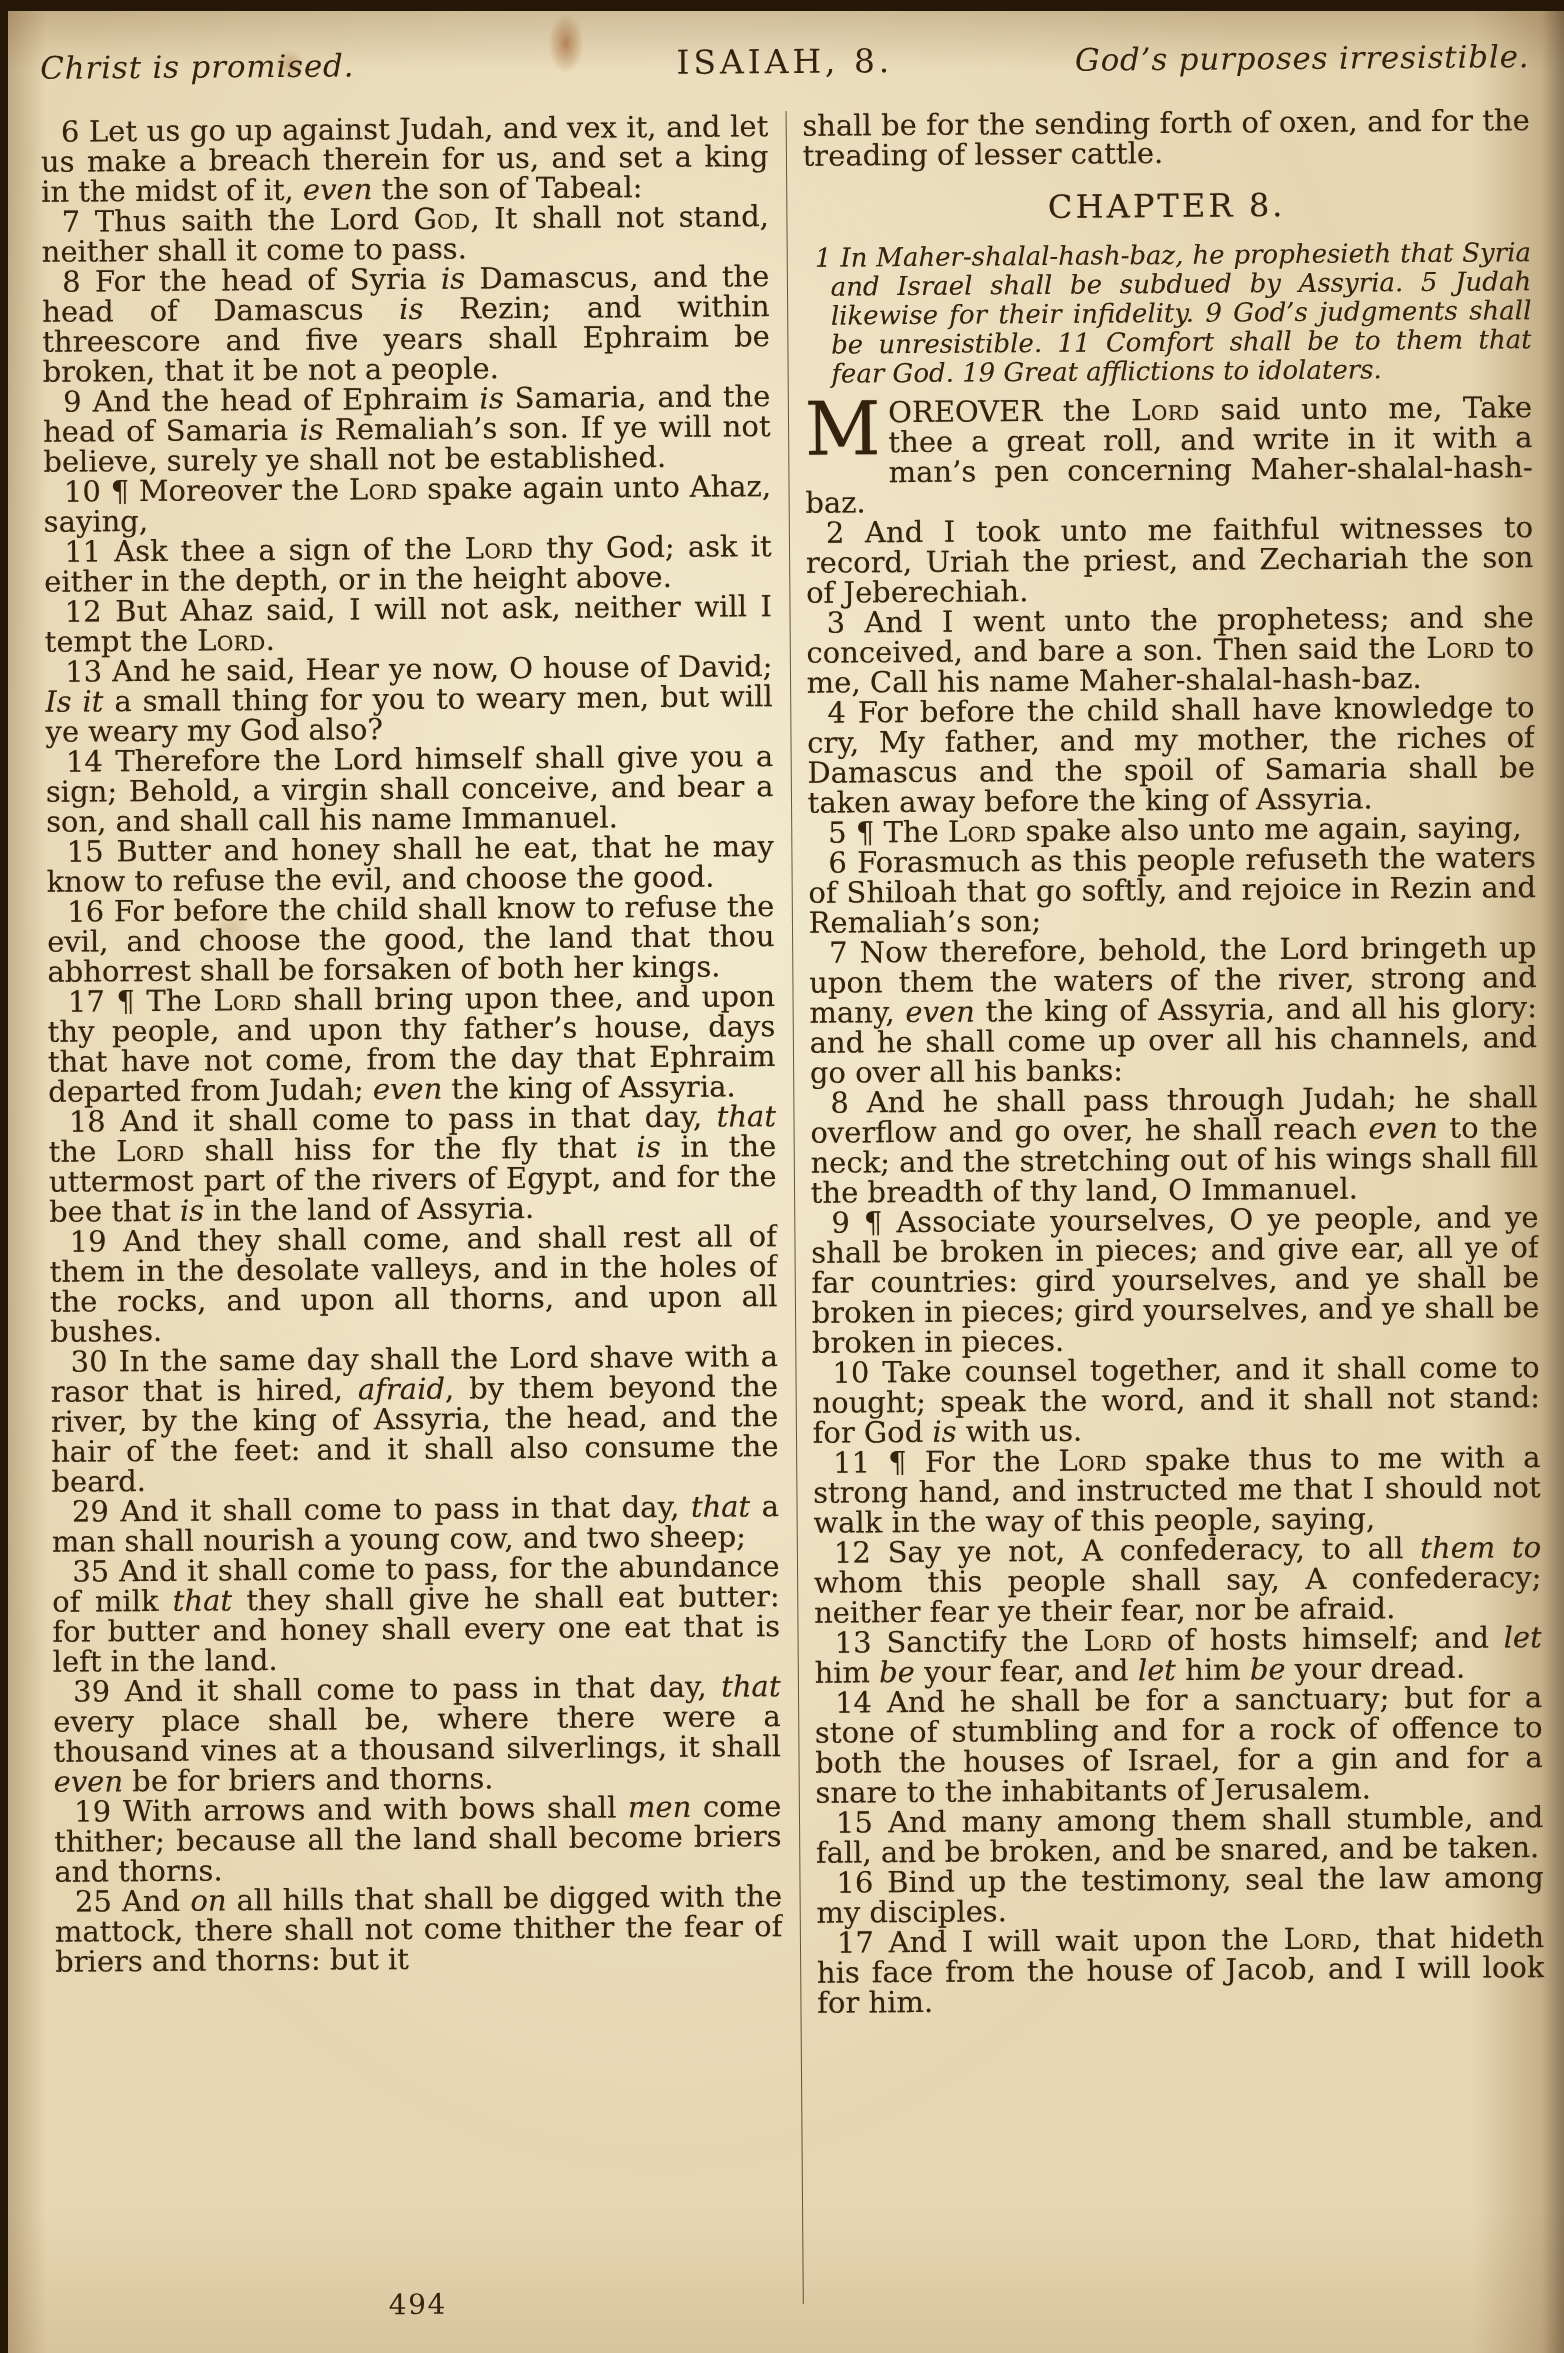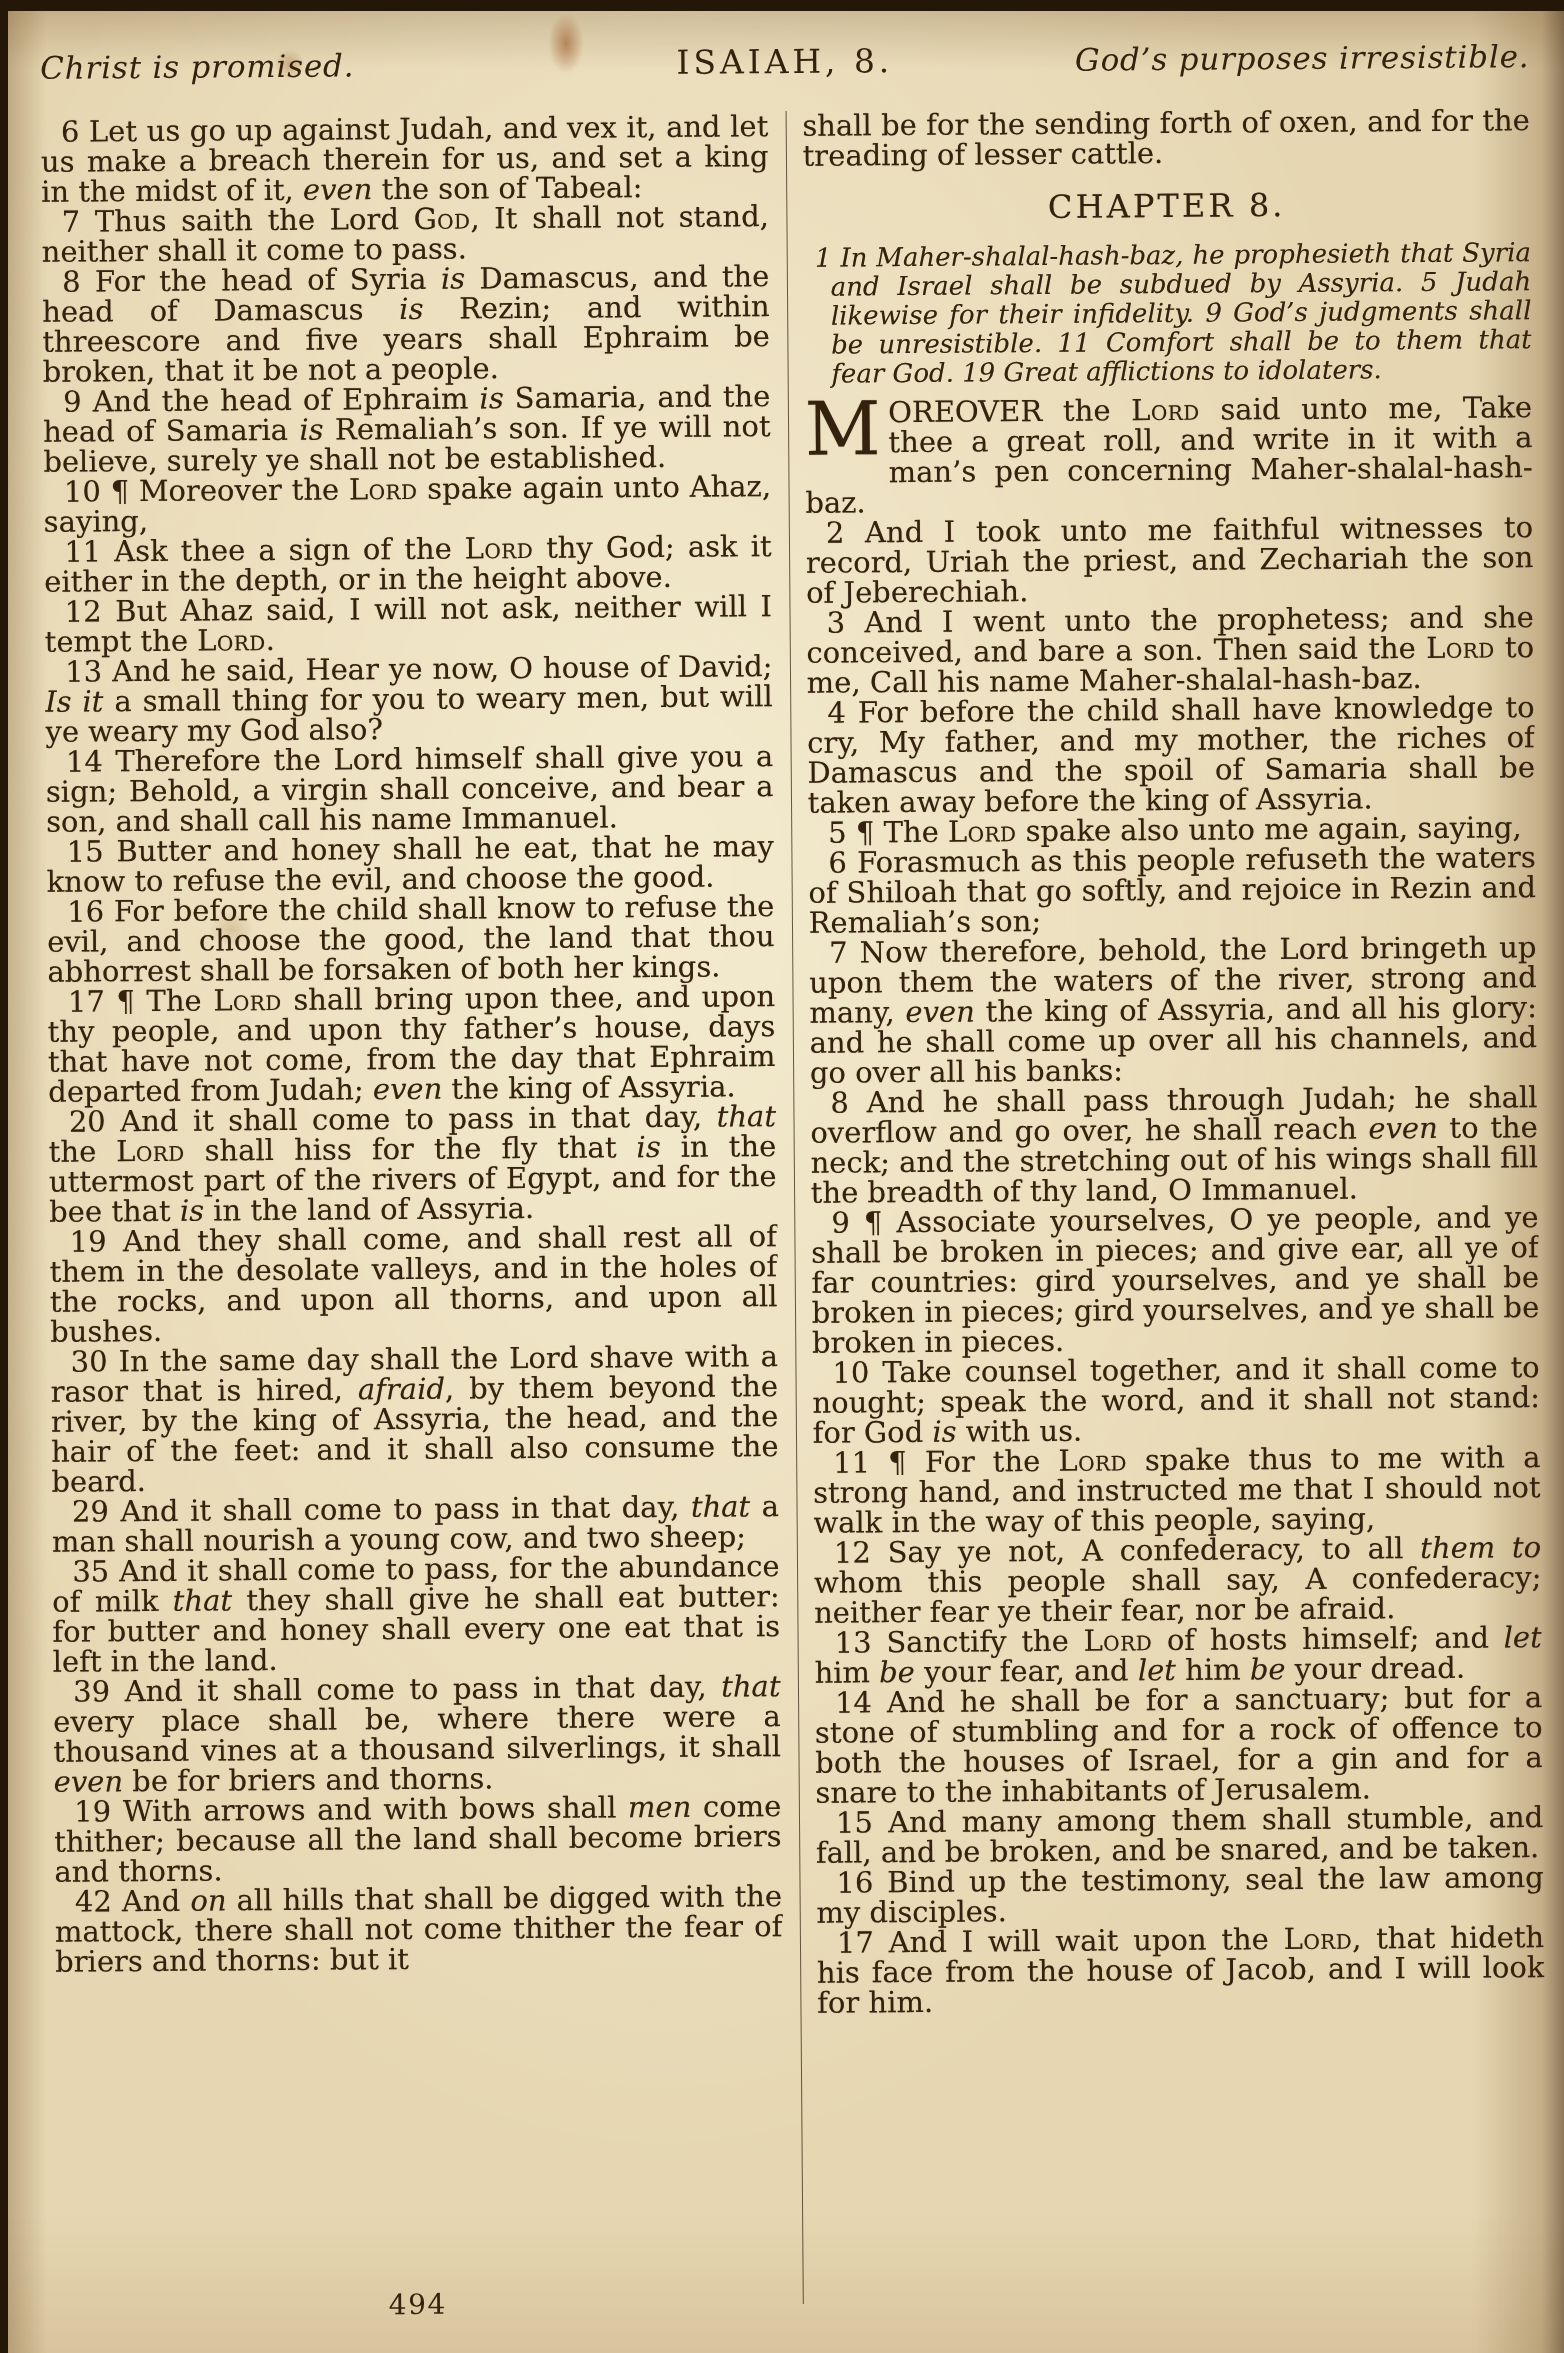--- a/index.html
+++ b/index.html
@@ -82,28 +82,28 @@
           <p class="verse"><span>8</span> For the head of Syria <i>is</i> Damascus, and the head of Damascus <i>is</i> Rezin; and within threescore and five years shall Ephraim be broken, that it be not a people.</p>
           <p class="verse"><span>9</span> And the head of Ephraim <i>is</i> Samaria, and the head of Samaria <i>is</i> Remaliah’s son. If ye will not believe, surely ye shall not be established.</p>
           <p class="verse"><span>10</span> ¶ Moreover the <span class="sc">Lord</span> spake again unto Ahaz, saying,</p>
           <p class="verse"><span>11</span> Ask thee a sign of the <span class="sc">Lord</span> thy God; ask it either in the depth, or in the height above.</p>
           <p class="verse"><span>12</span> But Ahaz said, I will not ask, neither will I tempt the <span class="sc">Lord</span>.</p>
           <p class="verse"><span>13</span> And he said, Hear ye now, O house of David; <i>Is it</i> a small thing for you to weary men, but will ye weary my God also?</p>
           <p class="verse"><span>14</span> Therefore the Lord himself shall give you a sign; Behold, a virgin shall conceive, and bear a son, and shall call his name Immanuel.</p>
           <p class="verse"><span>15</span> Butter and honey shall he eat, that he may know to refuse the evil, and choose the good.</p>
           <p class="verse"><span>16</span> For before the child shall know to refuse the evil, and choose the good, the land that thou abhorrest shall be forsaken of both her kings.</p>
           <p class="verse"><span>17</span> ¶ The <span class="sc">Lord</span> shall bring upon thee, and upon thy people, and upon thy father’s house, days that have not come, from the day that Ephraim departed from Judah; <i>even</i> the king of Assyria.</p>
-          <p class="verse"><span>20</span> And it shall come to pass in that day, <i>that</i> the <span class="sc">Lord</span> shall hiss for the fly that <i>is</i> in the uttermost part of the rivers of Egypt, and for the bee that <i>is</i> in the land of Assyria.</p>
+          <p class="verse"><span>18</span> And it shall come to pass in that day, <i>that</i> the <span class="sc">Lord</span> shall hiss for the fly that <i>is</i> in the uttermost part of the rivers of Egypt, and for the bee that <i>is</i> in the land of Assyria.</p>
           <p class="verse"><span>19</span> And they shall come, and shall rest all of them in the desolate valleys, and in the holes of the rocks, and upon all thorns, and upon all bushes.</p>
           <p class="verse"><span>30</span> In the same day shall the Lord shave with a rasor that is hired, <i>afraid</i>, by them beyond the river, by the king of Assyria, the head, and the hair of the feet: and it shall also consume the beard.</p>
           <p class="verse"><span>29</span> And it shall come to pass in that day, <i>that</i> a man shall nourish a young cow, and two sheep;</p>
           <p class="verse"><span>35</span> And it shall come to pass, for the abundance of milk <i>that</i> they shall give he shall eat butter: for butter and honey shall every one eat that is left in the land.</p>
           <p class="verse"><span>39</span> And it shall come to pass in that day, <i>that</i> every place shall be, where there were a thousand vines at a thousand silverlings, it shall <i>even</i> be for briers and thorns.</p>
           <p class="verse"><span>19</span> With arrows and with bows shall <i>men</i> come thither; because all the land shall become briers and thorns.</p>
-          <p class="verse"><span>42</span> And <i>on</i> all hills that shall be digged with the mattock, there shall not come thither the fear of briers and thorns: but it</p>
+          <p class="verse"><span>25</span> And <i>on</i> all hills that shall be digged with the mattock, there shall not come thither the fear of briers and thorns: but it</p>
         </div>
       <div class="col-rule"></div>
       <div class="col" id="col-right">
           <p class="verse cont">shall be for the sending forth of oxen, and for the treading of lesser cattle.</p>
           <div class="chapter-heading">CHAPTER 8.</div>
           <p class="summary">1 In Maher-shalal-hash-baz, he prophesieth that Syria and Israel shall be subdued by Assyria. 5 Judah likewise for their infidelity. 9 God’s judgments shall be unresistible. 11 Comfort shall be to them that fear God. 19 Great afflictions to idolaters.</p>
           <p class="verse first"><span class="dropcap">M</span>OREOVER the <span class="sc">Lord</span> said unto me, Take thee a great roll, and write in it with a man’s pen concerning Maher-shalal-hash-baz.</p>
           <p class="verse"><span>2</span> And I took unto me faithful witnesses to record, Uriah the priest, and Zechariah the son of Jeberechiah.</p>
           <p class="verse"><span>3</span> And I went unto the prophetess; and she conceived, and bare a son. Then said the <span class="sc">Lord</span> to me, Call his name Maher-shalal-hash-baz.</p>
           <p class="verse"><span>4</span> For before the child shall have knowledge to cry, My father, and my mother, the riches of Damascus and the spoil of Samaria shall be taken away before the king of Assyria.</p>

